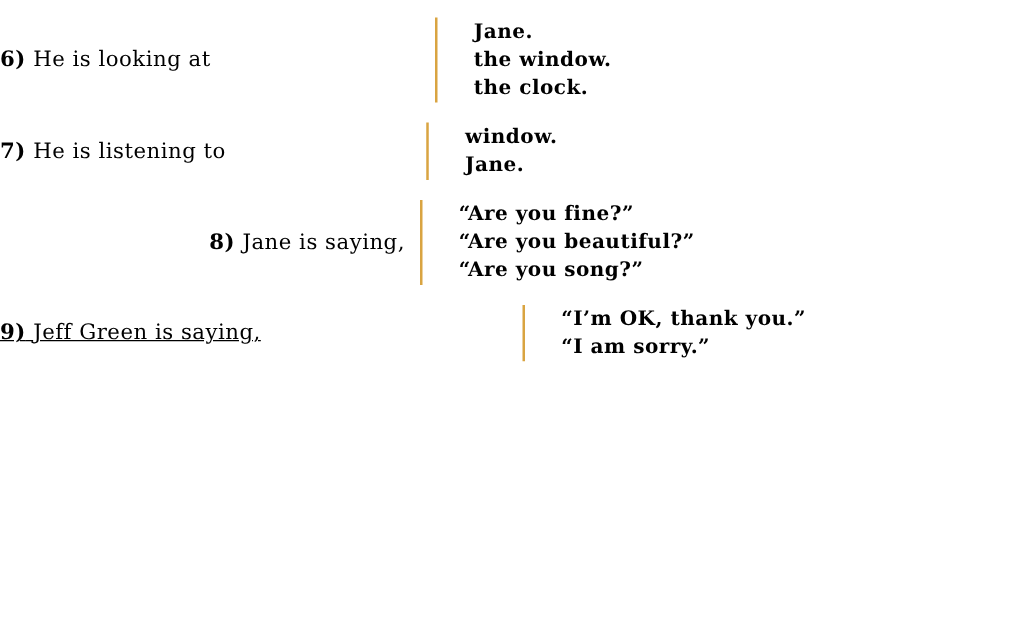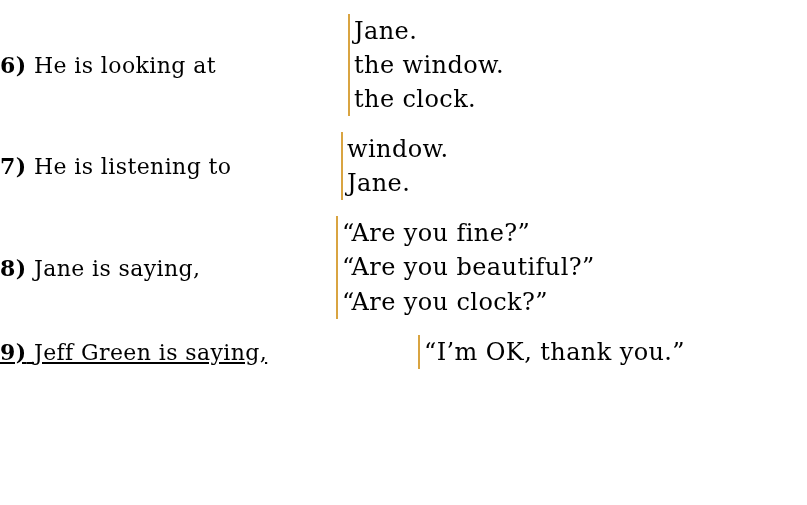--- a/index.html
+++ b/index.html
@@ -23,51 +23,52 @@
     padding: 14px 0 0 0;
   }
 
   .item {
     display: flex;
     align-items: center;
     margin-bottom: 10px;
   }
 
   .stem {
-    font-size: 22px;
+    font-size: 17px;
     letter-spacing: 0.4px;
     white-space: nowrap;
     text-align: left;
     padding-right: 12px;
     box-sizing: border-box;
   }
 
   .stem .num {
     font-weight: bold;
   }
 
   .rule {
     width: 2px;
     background: #d9a441;
     align-self: stretch;
     flex: 0 0 auto;
   }
 
   .options {
-    padding-left: 4px;
-    font-size: 24px;
+    padding-left: 29px;
+    font-size: 16px;
     line-height: 1.42;
     letter-spacing: 0.4px;
     white-space: nowrap;
+    font-weight: bold;
   }
 
   
   .item-6 .stem  { width: 348px; }
   .item-7 .stem  { width: 341px; }
-  .item-8 .stem  { width: 336px; }
+  .item-8 .stem  { width: 336px; text-align: right; }
   .item-9 .stem  { width: 418px; text-decoration: underline; }
 
   .item-6 { margin-bottom: 16px; }
   .item-7 { margin-bottom: 16px; }
   .item-8 { margin-bottom: 16px; }
   .item-9 { margin-bottom: 0; }
 </style>
 </head>
 <body>
 
@@ -100,28 +101,29 @@
 
   <div class="item item-8">
     <div class="stem">
       <span class="num">8)</span>
       <span>Jane is saying,</span>
     </div>
     <div class="rule" style="background: rgb(217, 164, 65);"></div>
     <div class="options">
       <div>“Are you fine?”</div>
       <div>“Are you beautiful?”</div>
-      <div>“Are you clock?”</div>
+      <div>“Are you song?”</div>
     </div>
   </div>
 
   <div class="item item-9">
     <div class="stem">
       <span class="num">9)</span>
       <span>Jeff Green is saying,</span>
     </div>
     <div class="rule" style="background: rgb(217, 164, 65);"></div>
     <div class="options">
       <div>“I’m OK, thank you.”</div>
+      <div>“I am sorry.”</div>
     </div>
   </div>
 
 </div>
 
 </body></html>

